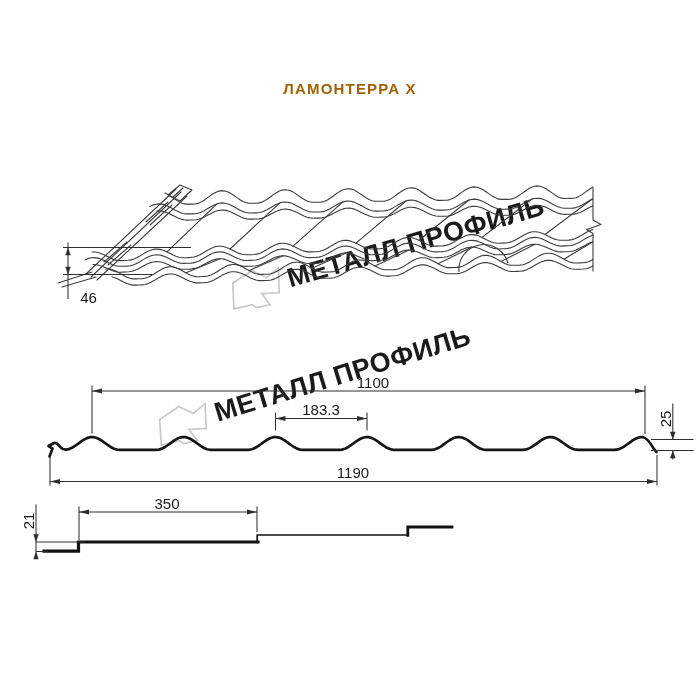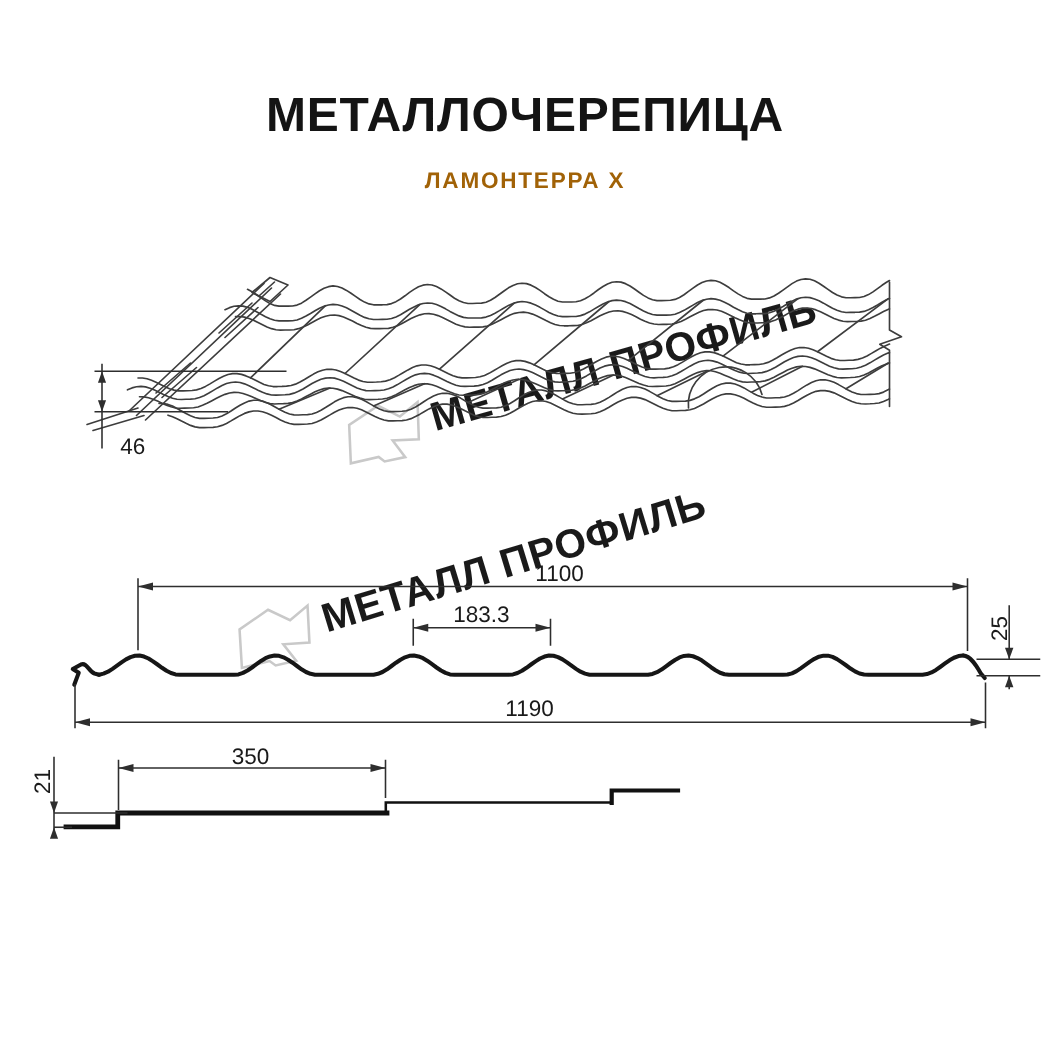--- a/index.html
+++ b/index.html
@@ -11,21 +11,20 @@
   svg.draw{position:absolute;left:0;top:0;}
   svg text{font-family:"Liberation Sans",sans-serif;font-size:15px;fill:#1a1a1a;}
   svg text.wm{font-size:27px;font-weight:bold;letter-spacing:0.5px;}
 </style>
 </head>
 <body>
 
 <div class="page">
 
   <header class="hdr">
-    <h1>МЕТАЛЛОЧЕРЕПИЦА</h1>
     <div class="sub">ЛАМОНТЕРРА X</div>
   </header>
 
   <svg class="draw" width="700" height="700" viewBox="0 0 700 700">
 
     <g transform="translate(256,288) rotate(-16)">
       <path d="M-27,14 L-21,-11 L1,-18 L13,-7 L27,-13 L21,11 L4,7 L9,20 L-5,19 L-8,15 Z" fill="none" stroke-width="1.7" stroke="#c9c9c9"></path>
       <text class="wm" x="33" y="9" fill="#c9c9c9">МЕТАЛЛ ПРОФИЛЬ</text>
     </g>
     <g transform="translate(183,424) rotate(-17)">

